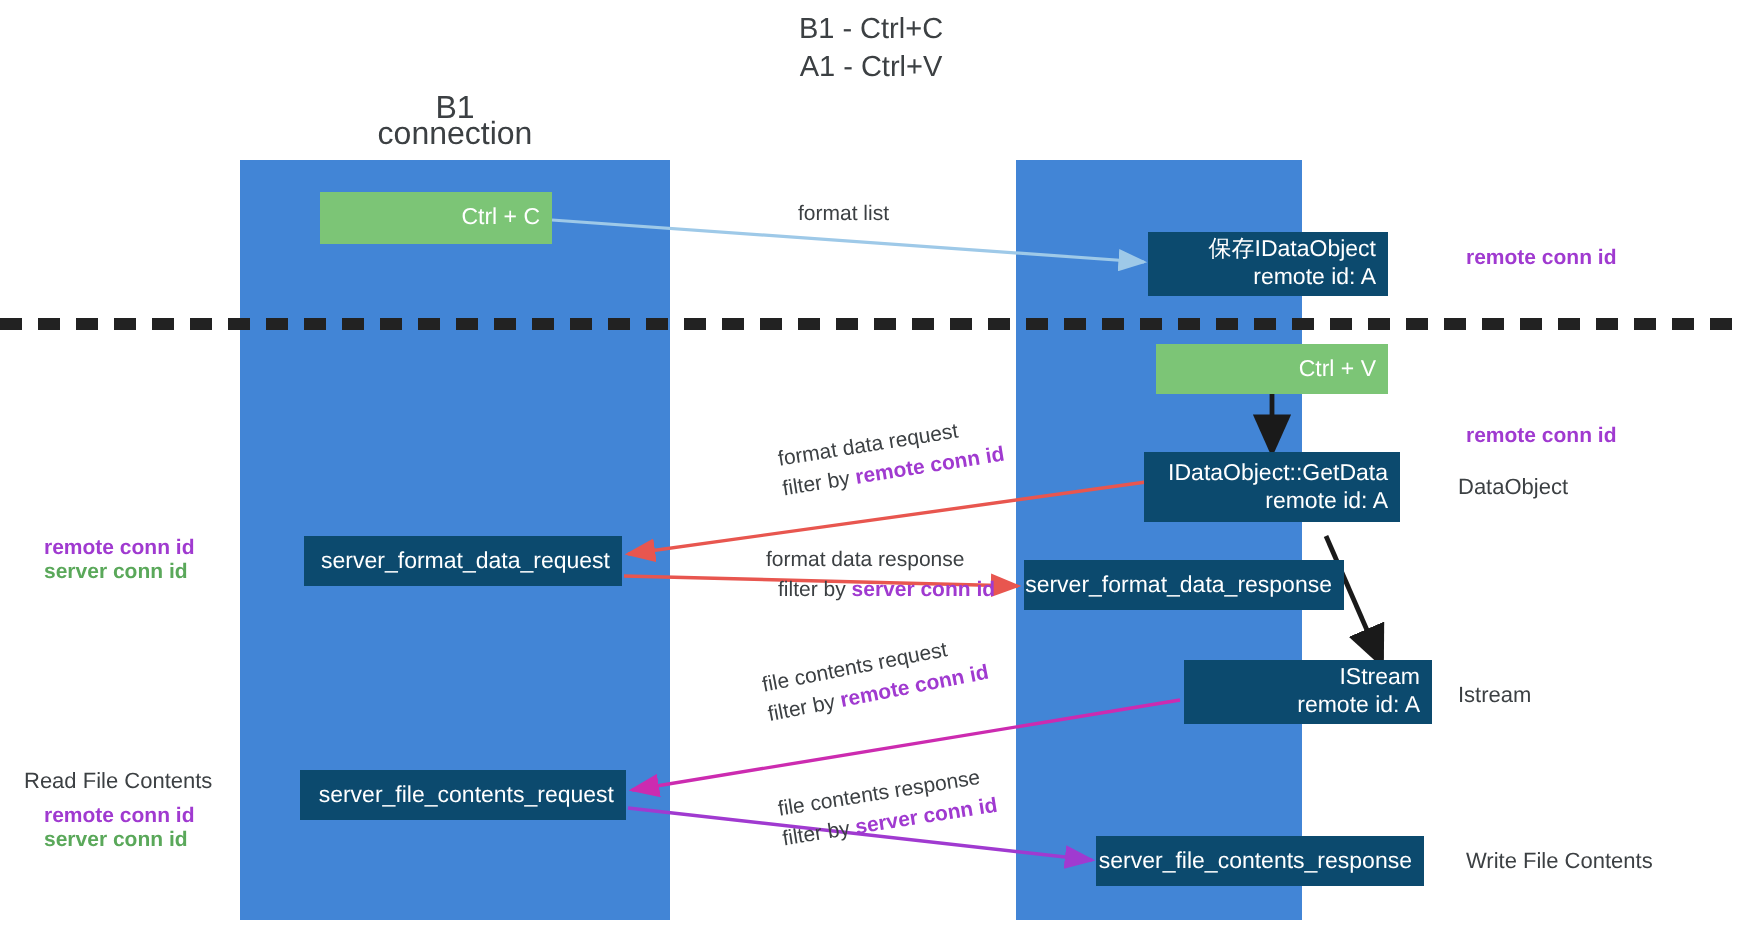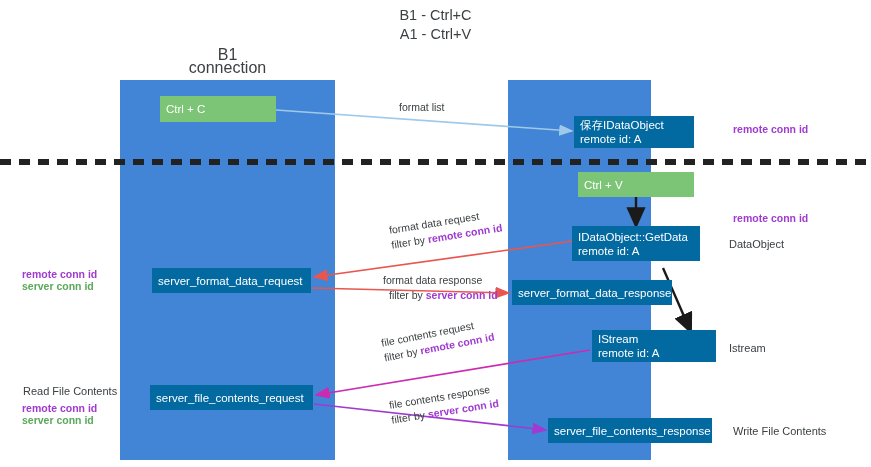--- a/index.html
+++ b/index.html
@@ -44,30 +44,30 @@
     color: #3c4043;
     line-height: 19px;
   }
   .title span { display: block; }
 
   .node {
     position: absolute;
     box-sizing: border-box;
     display: flex;
     flex-direction: column;
-    align-items: flex-start;
+    align-items: flex-end;
     justify-content: center;
     color: #ffffff;
     font-size: 11.5px;
     line-height: 14px;
     text-align: center;
     padding: 2px 6px;
   }
   .node.green { background: #7cc576; }
-  .node.orange { background: #0369a1; }
+  .node.orange { background: #0c4a6e; }
   .node span { display: block; white-space: nowrap; }
 
   .edge-label {
     position: absolute;
     font-size: 10.5px;
     color: #3c4043;
     line-height: 15px;
     white-space: nowrap;
   }
   .edge-label .ln { display: block; }
@@ -224,20 +224,20 @@
 
   <div class="side-label" style="left:729px; top:341px;">Istream</div>
 
   <div class="side-label" style="left:733px; top:424px;">Write File Contents</div>
 
   <div style="position:absolute; left:22px; top:268px;">
     <div class="tag-purple" style="position:static;">remote conn id</div>
     <div class="tag-purple green-t" style="position:static; color:#5aa85a;">server conn id</div>
   </div>
 
-  <div class="side-label" style="left:23px; top:384px;">Read File Contents</div>
+  <div class="side-label" style="left:12px; top:384px;">Read File Contents</div>
 
   <div style="position:absolute; left:22px; top:402px;">
     <div class="tag-purple" style="position:static;">remote conn id</div>
     <div class="tag-purple green-t" style="position:static; color:#5aa85a;">server conn id</div>
   </div>
 
 </div>
 
 </body></html>

